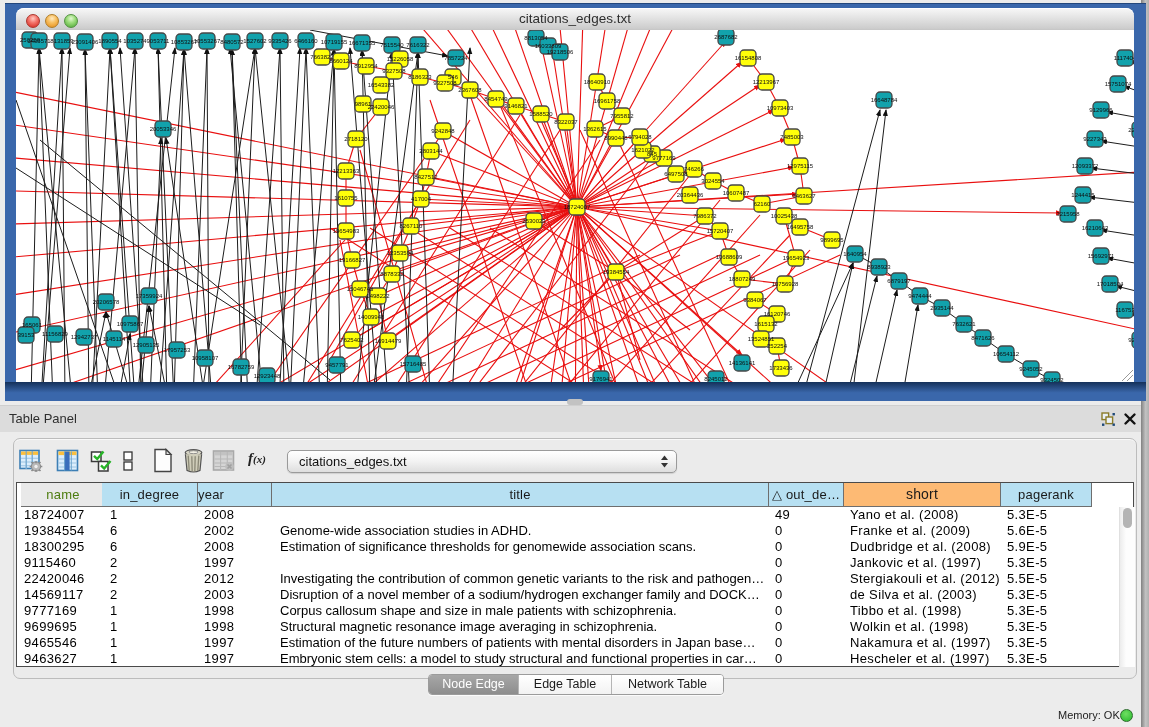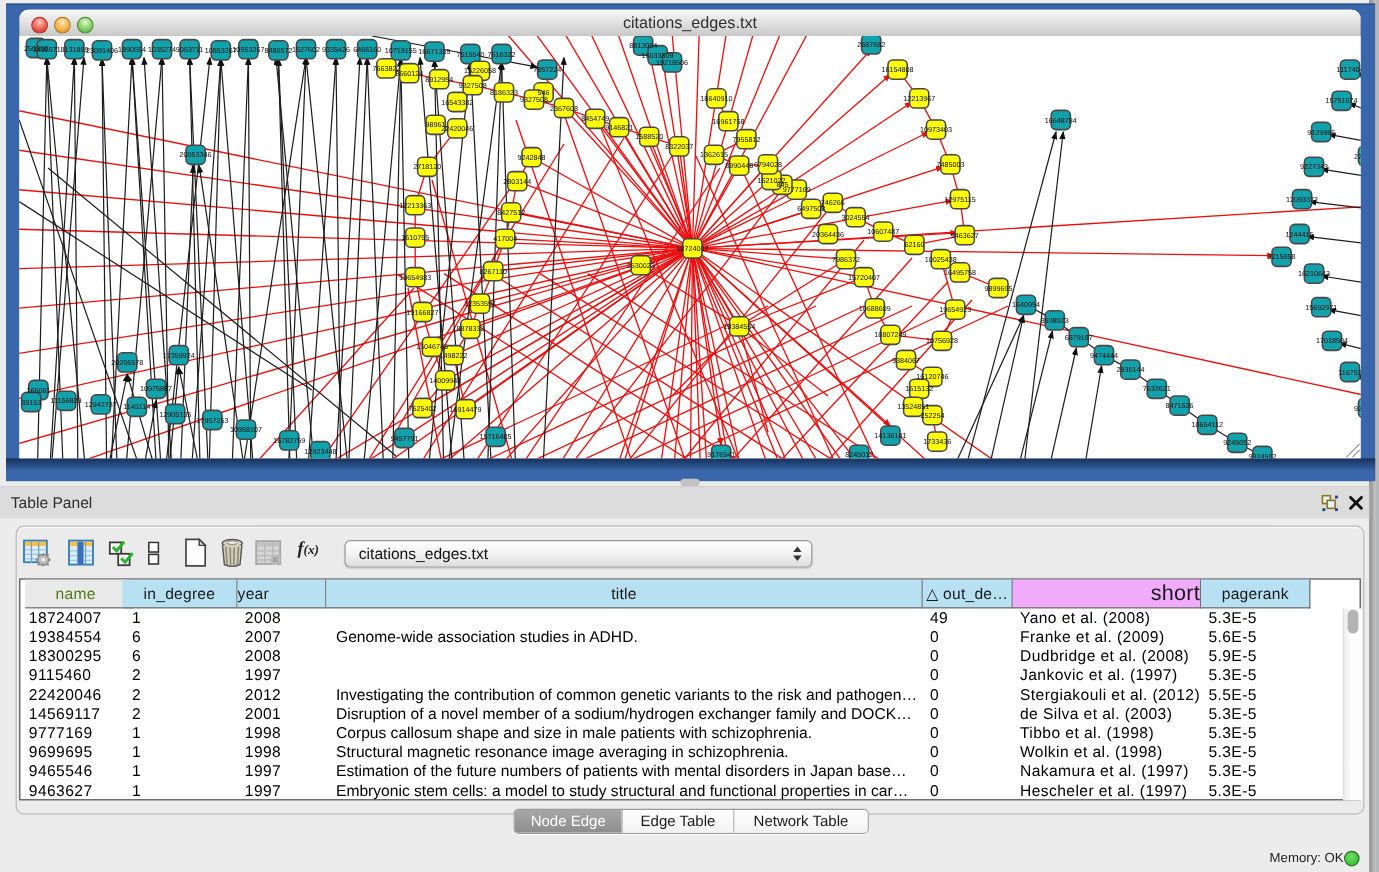--- a/index.html
+++ b/index.html
@@ -637,44 +637,45 @@
   </svg>
 </div>
 
 <div style="position:absolute;left:16px;top:482px;width:1118px;height:185px;border:1px solid #4a4a4a;background:#fff;box-sizing:border-box">
     <div style="position:absolute;left:0;top:0;height:24px;width:1116px">
       <div style="position:absolute;left:4px;top:0;width:84px;height:23px;background:#e9e9e9;border-right:6px solid #a21caf;border-bottom:1px solid #6e6e6e;font-size:13px;letter-spacing:.2px;color:#4d7c0f;text-align:center;line-height:23px;overflow:hidden;white-space:nowrap">name</div>
       <div style="position:absolute;left:85px;top:0;width:95px;height:23px;background:#b7e0f2;border-right:1px solid #6e6e6e;border-bottom:1px solid #6e6e6e;font-size:13px;letter-spacing:.2px;color:#1a1a1a;text-align:center;line-height:23px;overflow:hidden;white-space:nowrap">in_degree</div>
       <div style="position:absolute;left:181px;top:0;width:73px;height:23px;background:#b7e0f2;border-right:1px solid #6e6e6e;border-bottom:1px solid #6e6e6e;font-size:13px;letter-spacing:.2px;color:#1a1a1a;text-align:left;line-height:23px;overflow:hidden;white-space:nowrap">year</div>
       <div style="position:absolute;left:255px;top:0;width:496px;height:23px;background:#b7e0f2;border-right:1px solid #6e6e6e;border-bottom:1px solid #6e6e6e;font-size:13px;letter-spacing:.2px;color:#1a1a1a;text-align:center;line-height:23px;overflow:hidden;white-space:nowrap">title</div>
       <div style="position:absolute;left:752px;top:0;width:74px;height:23px;background:#b7e0f2;border-right:1px solid #6e6e6e;border-bottom:1px solid #6e6e6e;font-size:13px;letter-spacing:.2px;color:#1a1a1a;text-align:center;line-height:23px;overflow:hidden;white-space:nowrap">△ out_de…</div>
-      <div style="position:absolute;left:827px;top:0;width:156px;height:23px;background:#f0abfc;border-right:1px solid #6e6e6e;border-bottom:1px solid #6e6e6e;font-size:18px;letter-spacing:.2px;color:#1a1a1a;text-align:right;line-height:23px;overflow:hidden;white-space:nowrap">short</div>
+      <div style="position:absolute;left:827px;top:0;width:156px;height:23px;background:#fdba74;border-right:1px solid #6e6e6e;border-bottom:1px solid #6e6e6e;font-size:14px;letter-spacing:.2px;color:#1a1a1a;text-align:center;line-height:23px;overflow:hidden;white-space:nowrap">short</div>
       <div style="position:absolute;left:984px;top:0;width:90px;height:23px;background:#b7e0f2;border-right:1px solid #6e6e6e;border-bottom:1px solid #6e6e6e;font-size:13px;letter-spacing:.2px;color:#1a1a1a;text-align:center;line-height:23px;overflow:hidden;white-space:nowrap">pagerank</div>
     </div>
     <div style="position:absolute;left:0;top:24px;width:1100px;height:16px;font-size:13px;letter-spacing:.35px;line-height:16.5px;white-space:nowrap">
       <span style="position:absolute;left:7px">18724007</span>
       <span style="position:absolute;left:93px">1</span>
       <span style="position:absolute;left:187px">2008</span>
       <span style="position:absolute;left:758px">49</span>
       <span style="position:absolute;left:833px">Yano et al. (2008)</span>
       <span style="position:absolute;left:990px">5.3E-5</span>
     </div>
     <div style="position:absolute;left:0;top:40px;width:1100px;height:16px;font-size:13px;letter-spacing:.35px;line-height:16.5px;white-space:nowrap">
       <span style="position:absolute;left:7px">19384554</span>
       <span style="position:absolute;left:93px">6</span>
-      <span style="position:absolute;left:187px">2007</span>
+      <span style="position:absolute;left:187px">2002</span>
       <span style="position:absolute;left:263px;width:489px;overflow:hidden;letter-spacing:0">Genome-wide association studies in ADHD.</span>
       <span style="position:absolute;left:758px">0</span>
       <span style="position:absolute;left:833px">Franke et al. (2009)</span>
       <span style="position:absolute;left:990px">5.6E-5</span>
     </div>
     <div style="position:absolute;left:0;top:56px;width:1100px;height:16px;font-size:13px;letter-spacing:.35px;line-height:16.5px;white-space:nowrap">
       <span style="position:absolute;left:7px">18300295</span>
       <span style="position:absolute;left:93px">6</span>
       <span style="position:absolute;left:187px">2008</span>
+      <span style="position:absolute;left:263px;width:489px;overflow:hidden;letter-spacing:0">Estimation of significance thresholds for genomewide association scans.</span>
       <span style="position:absolute;left:758px">0</span>
       <span style="position:absolute;left:833px">Dudbridge et al. (2008)</span>
       <span style="position:absolute;left:990px">5.9E-5</span>
     </div>
     <div style="position:absolute;left:0;top:72px;width:1100px;height:16px;font-size:13px;letter-spacing:.35px;line-height:16.5px;white-space:nowrap">
       <span style="position:absolute;left:7px">9115460</span>
       <span style="position:absolute;left:93px">2</span>
       <span style="position:absolute;left:187px">1997</span>
       <span style="position:absolute;left:758px">0</span>
       <span style="position:absolute;left:833px">Jankovic et al. (1997)</span>
@@ -685,21 +686,21 @@
       <span style="position:absolute;left:93px">2</span>
       <span style="position:absolute;left:187px">2012</span>
       <span style="position:absolute;left:263px;width:489px;overflow:hidden;letter-spacing:0">Investigating the contribution of common genetic variants to the risk and pathogen…</span>
       <span style="position:absolute;left:758px">0</span>
       <span style="position:absolute;left:833px">Stergiakouli et al. (2012)</span>
       <span style="position:absolute;left:990px">5.5E-5</span>
     </div>
     <div style="position:absolute;left:0;top:104px;width:1100px;height:16px;font-size:13px;letter-spacing:.35px;line-height:16.5px;white-space:nowrap">
       <span style="position:absolute;left:7px">14569117</span>
       <span style="position:absolute;left:93px">2</span>
-      <span style="position:absolute;left:187px">2001</span>
+      <span style="position:absolute;left:187px">2003</span>
       <span style="position:absolute;left:263px;width:489px;overflow:hidden;letter-spacing:0">Disruption of a novel member of a sodium/hydrogen exchanger family and DOCK…</span>
       <span style="position:absolute;left:758px">0</span>
       <span style="position:absolute;left:833px">de Silva et al. (2003)</span>
       <span style="position:absolute;left:990px">5.3E-5</span>
     </div>
     <div style="position:absolute;left:0;top:120px;width:1100px;height:16px;font-size:13px;letter-spacing:.35px;line-height:16.5px;white-space:nowrap">
       <span style="position:absolute;left:7px">9777169</span>
       <span style="position:absolute;left:93px">1</span>
       <span style="position:absolute;left:187px">1998</span>
       <span style="position:absolute;left:263px;width:489px;overflow:hidden;letter-spacing:0">Corpus callosum shape and size in male patients with schizophrenia.</span>

